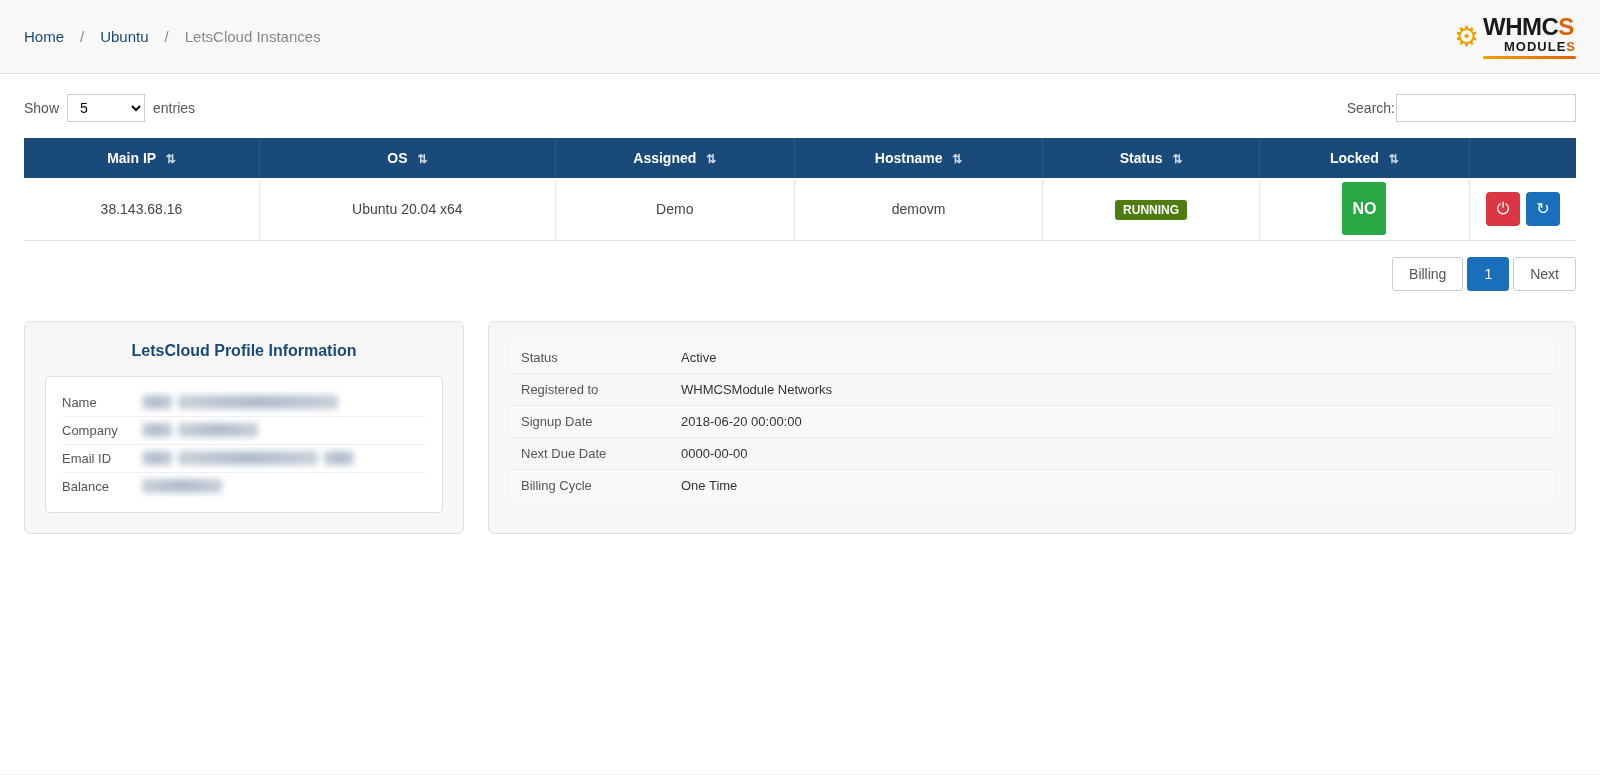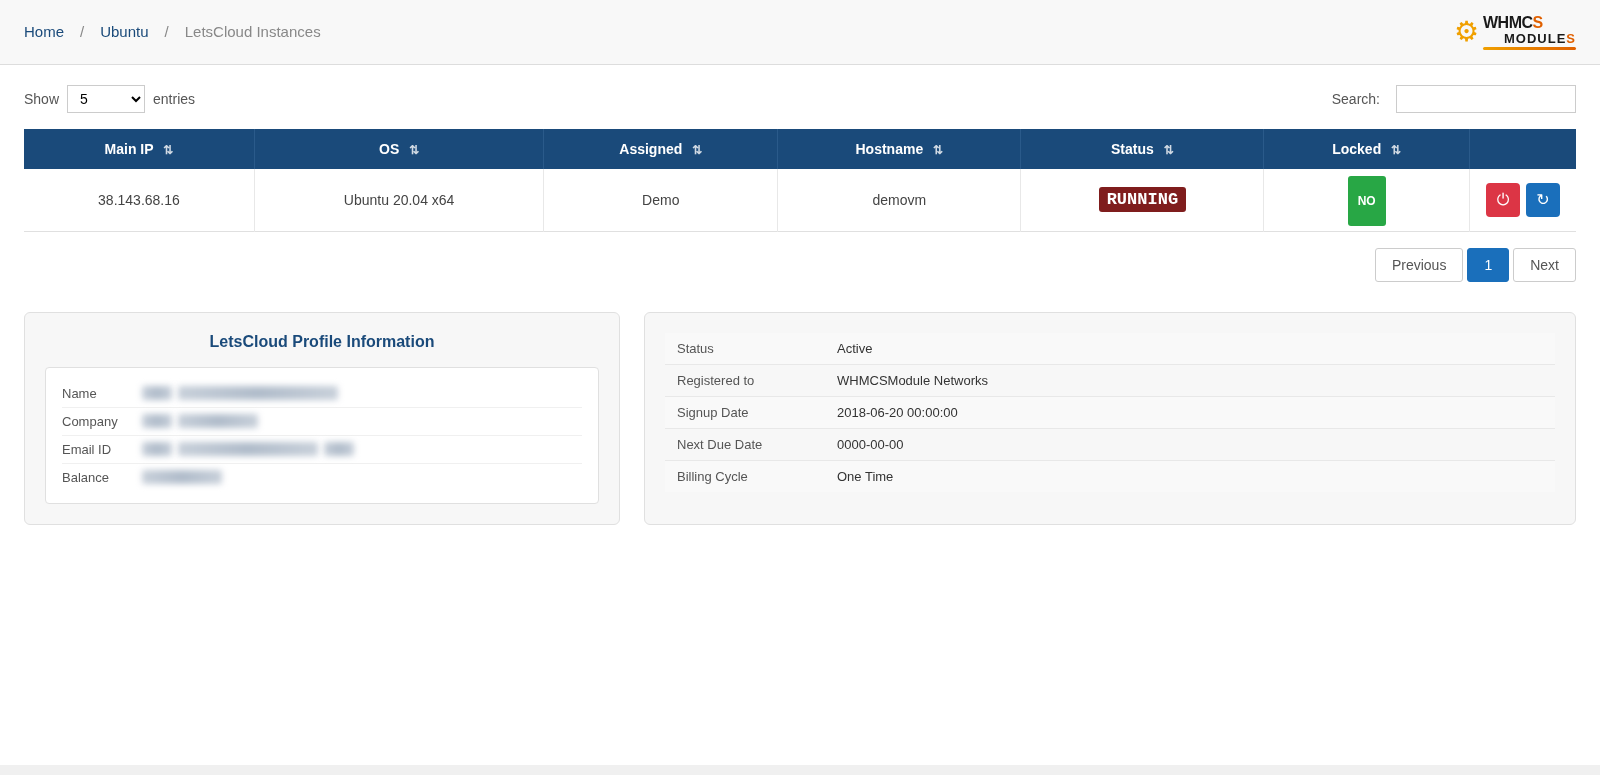--- a/index.html
+++ b/index.html
@@ -53,21 +53,21 @@
     .show-entries select {
       border: 1px solid #ccc;
       padding: 4px 24px 4px 8px;
       font-size: 14px;
       background: #fff;
       appearance: auto;
     }
     .search-area {
       display: flex;
       align-items: center;
-      gap: 16px;
+      gap: 1px;
     }
     .search-area label { font-size: 14px; color: #555; }
     .search-area input {
       border: 1px solid #ccc;
       padding: 5px 10px;
       font-size: 14px;
       width: 180px;
     }
 
     
@@ -104,34 +104,33 @@
       font-size: 14px;
       color: #444;
       border-right: 1px solid #e8e8e8;
     }
     .data-table tbody td:last-child {
       border-right: none;
     }
 
     
     .badge-running {
-      background: #7f1d1d;
+      background: #4d7c0f;
       color: #fff;
       padding: 3px 8px;
       border-radius: 3px;
-      font-size: 17px;
+      font-size: 12px;
       font-weight: bold;
-      font-family: Liberation Mono, monospace;
     }
     .badge-no {
       background: #28a745;
       color: #fff;
       padding: 18px 10px;
       border-radius: 3px;
-      font-size: 12px;
+      font-size: 16px;
       font-weight: bold;
     }
 
     
     .action-btns {
       display: flex;
       gap: 6px;
       justify-content: center;
     }
     .btn-power {
@@ -190,21 +189,21 @@
       gap: 24px;
       margin-top: 10px;
     }
     .panel {
       background: #f7f7f7;
       border: 1px solid #e0e0e0;
       border-radius: 6px;
       padding: 20px;
     }
     .panel-profile {
-      width: 596px;
+      width: 440px;
       flex-shrink: 0;
     }
     .panel-license {
       flex: 1;
     }
     .panel-title {
       font-size: 16px;
       font-weight: bold;
       color: #1a4a7a;
       text-align: center;
@@ -279,21 +278,21 @@
     .logo-area {
       display: flex;
       align-items: center;
       gap: 4px;
     }
     .logo-gear {
       font-size: 28px;
       color: #f0a000;
     }
     .logo-text-whmcs {
-      font-size: 16px;
+      font-size: 24px;
       font-weight: 900;
       color: #1a1a1a;
       letter-spacing: -0.5px;
     }
     .logo-text-modules {
       font-size: 13px;
       font-weight: bold;
       color: #1a1a1a;
       letter-spacing: 1px;
       text-transform: uppercase;
@@ -402,21 +401,21 @@
             <button class="btn-refresh" title="Refresh">
               <span>↻</span>
             </button>
           </div>
         </td>
       </tr>
     </tbody>
   </table>
 
   <div class="pagination">
-    <button class="page-btn">Previous</button>
+    <button class="page-btn">Billing</button>
     <button class="page-btn active">1</button>
     <button class="page-btn">Next</button>
   </div>
 
   <div class="bottom-panels">
 
     <div class="panel panel-profile">
       <div class="panel-title">LetsCloud Profile Information</div>
       <div class="profile-inner">
         <div class="profile-row">

